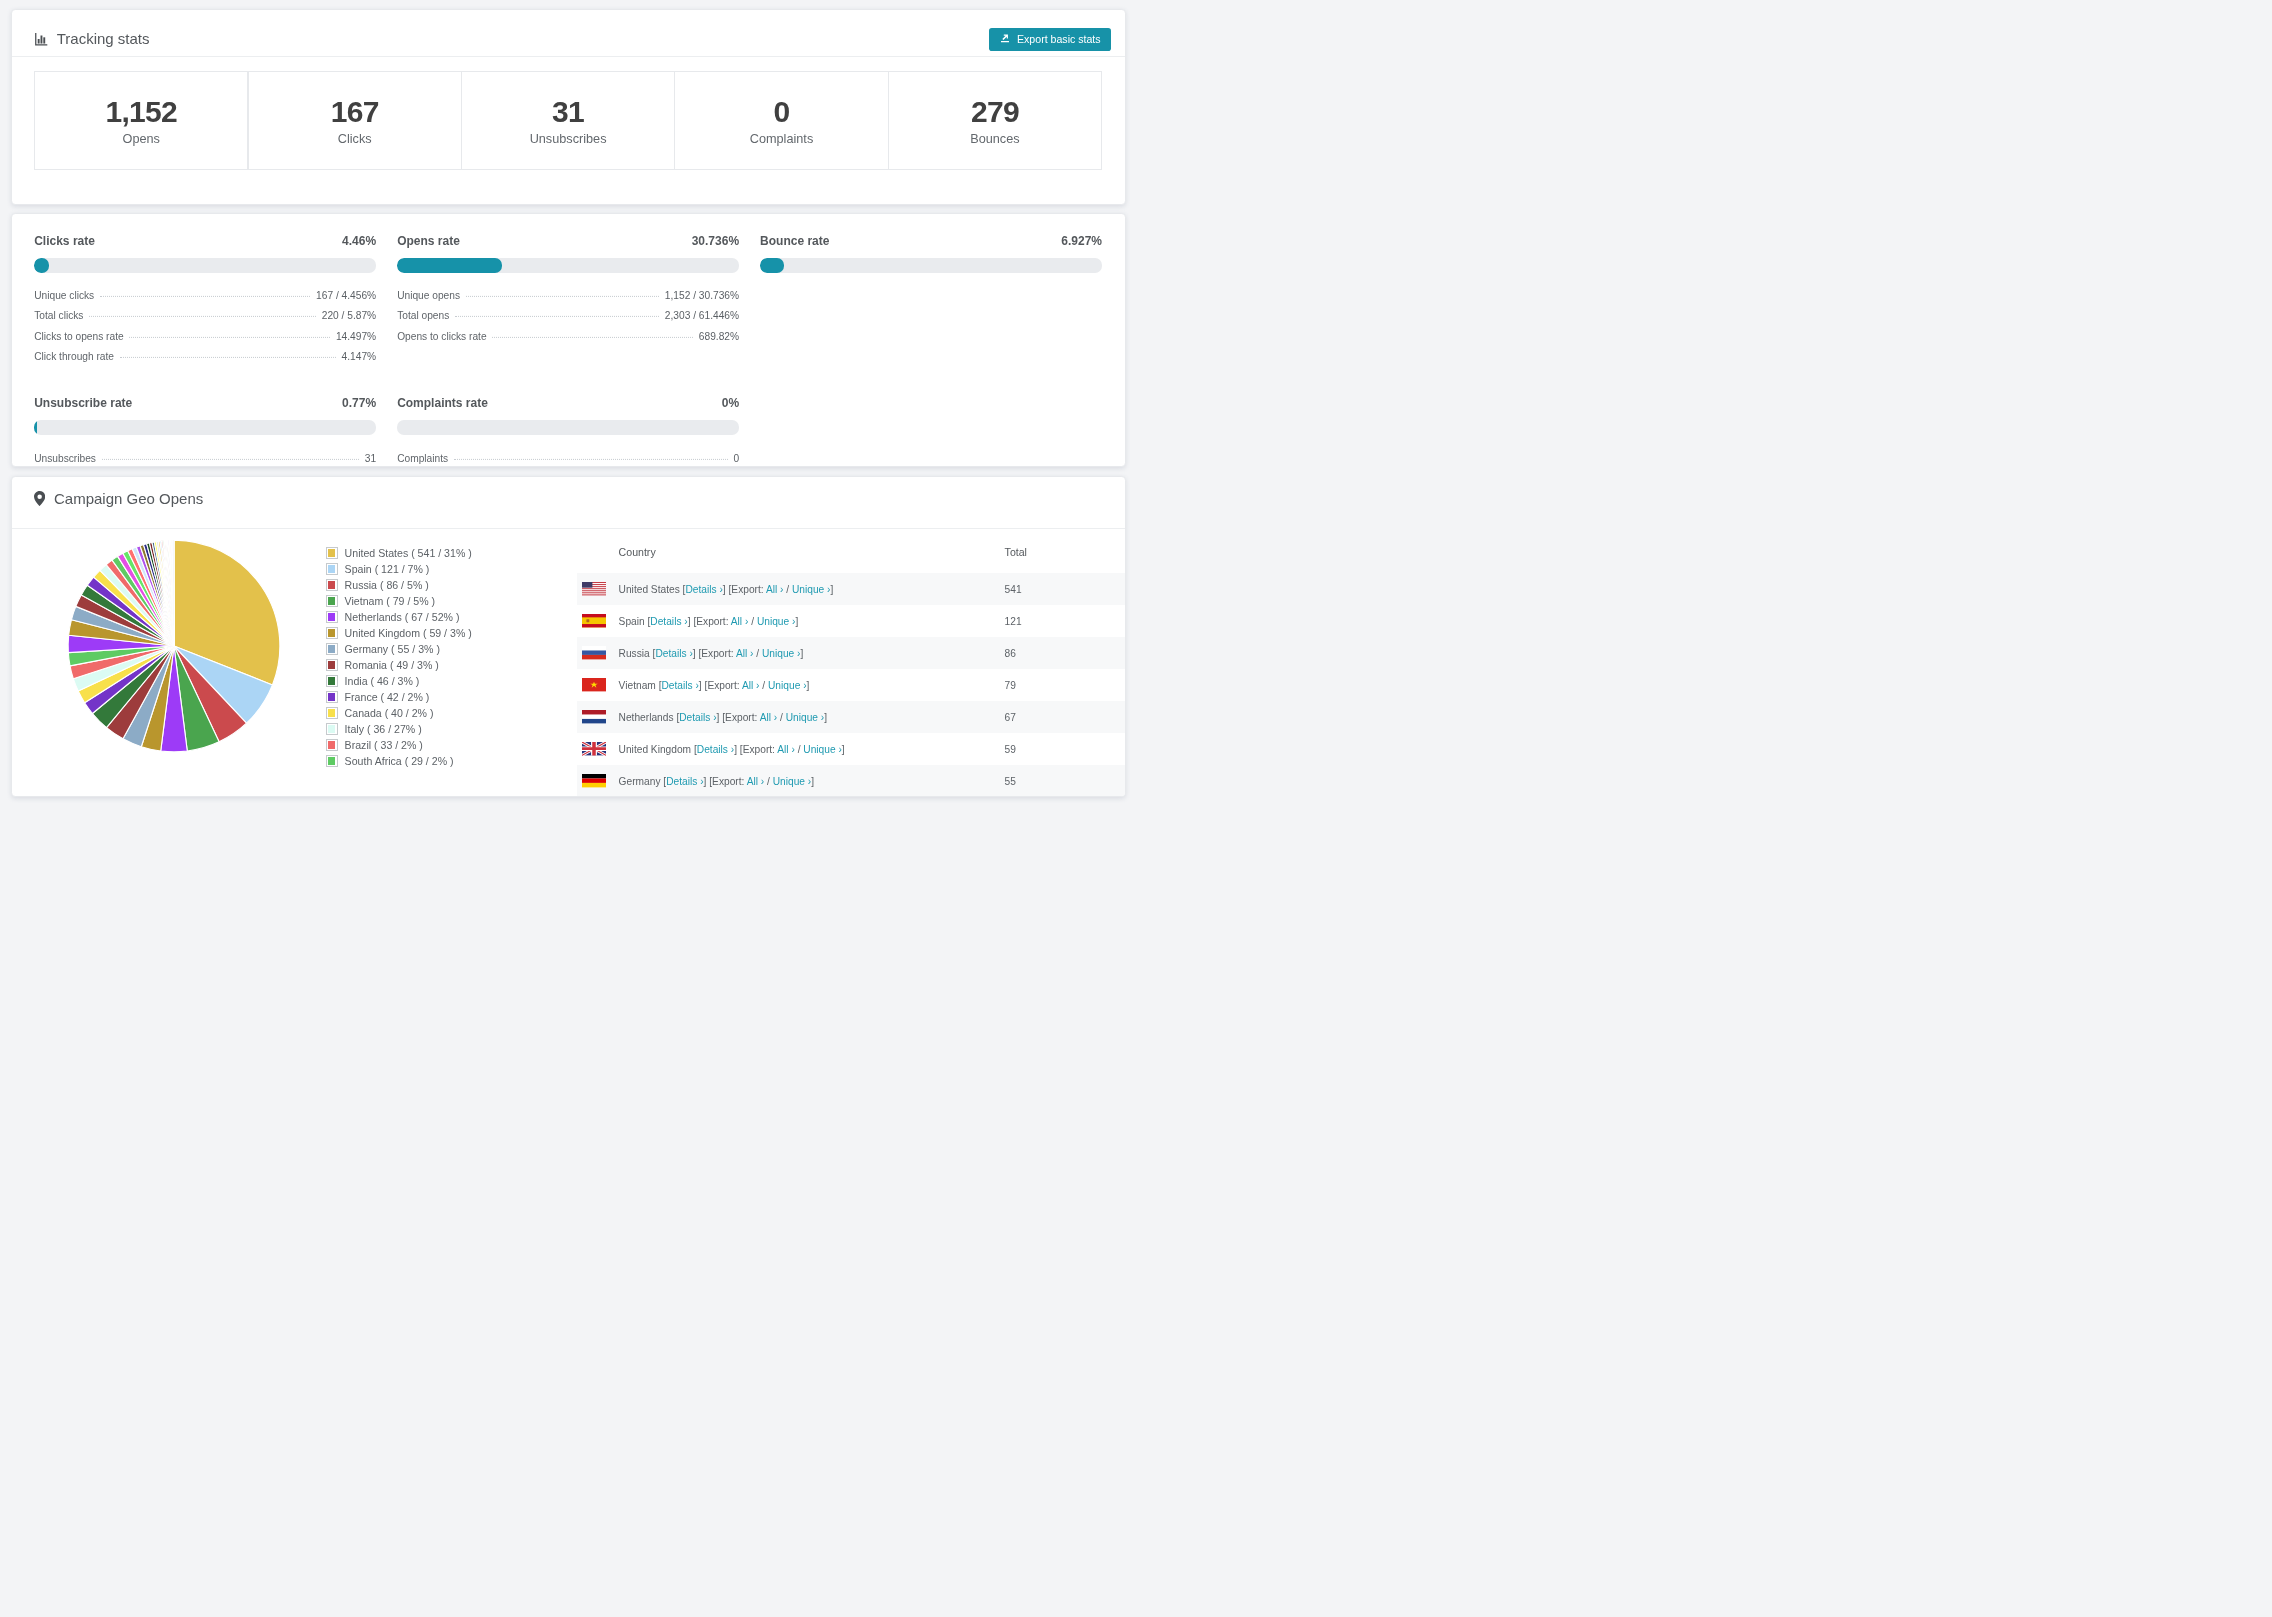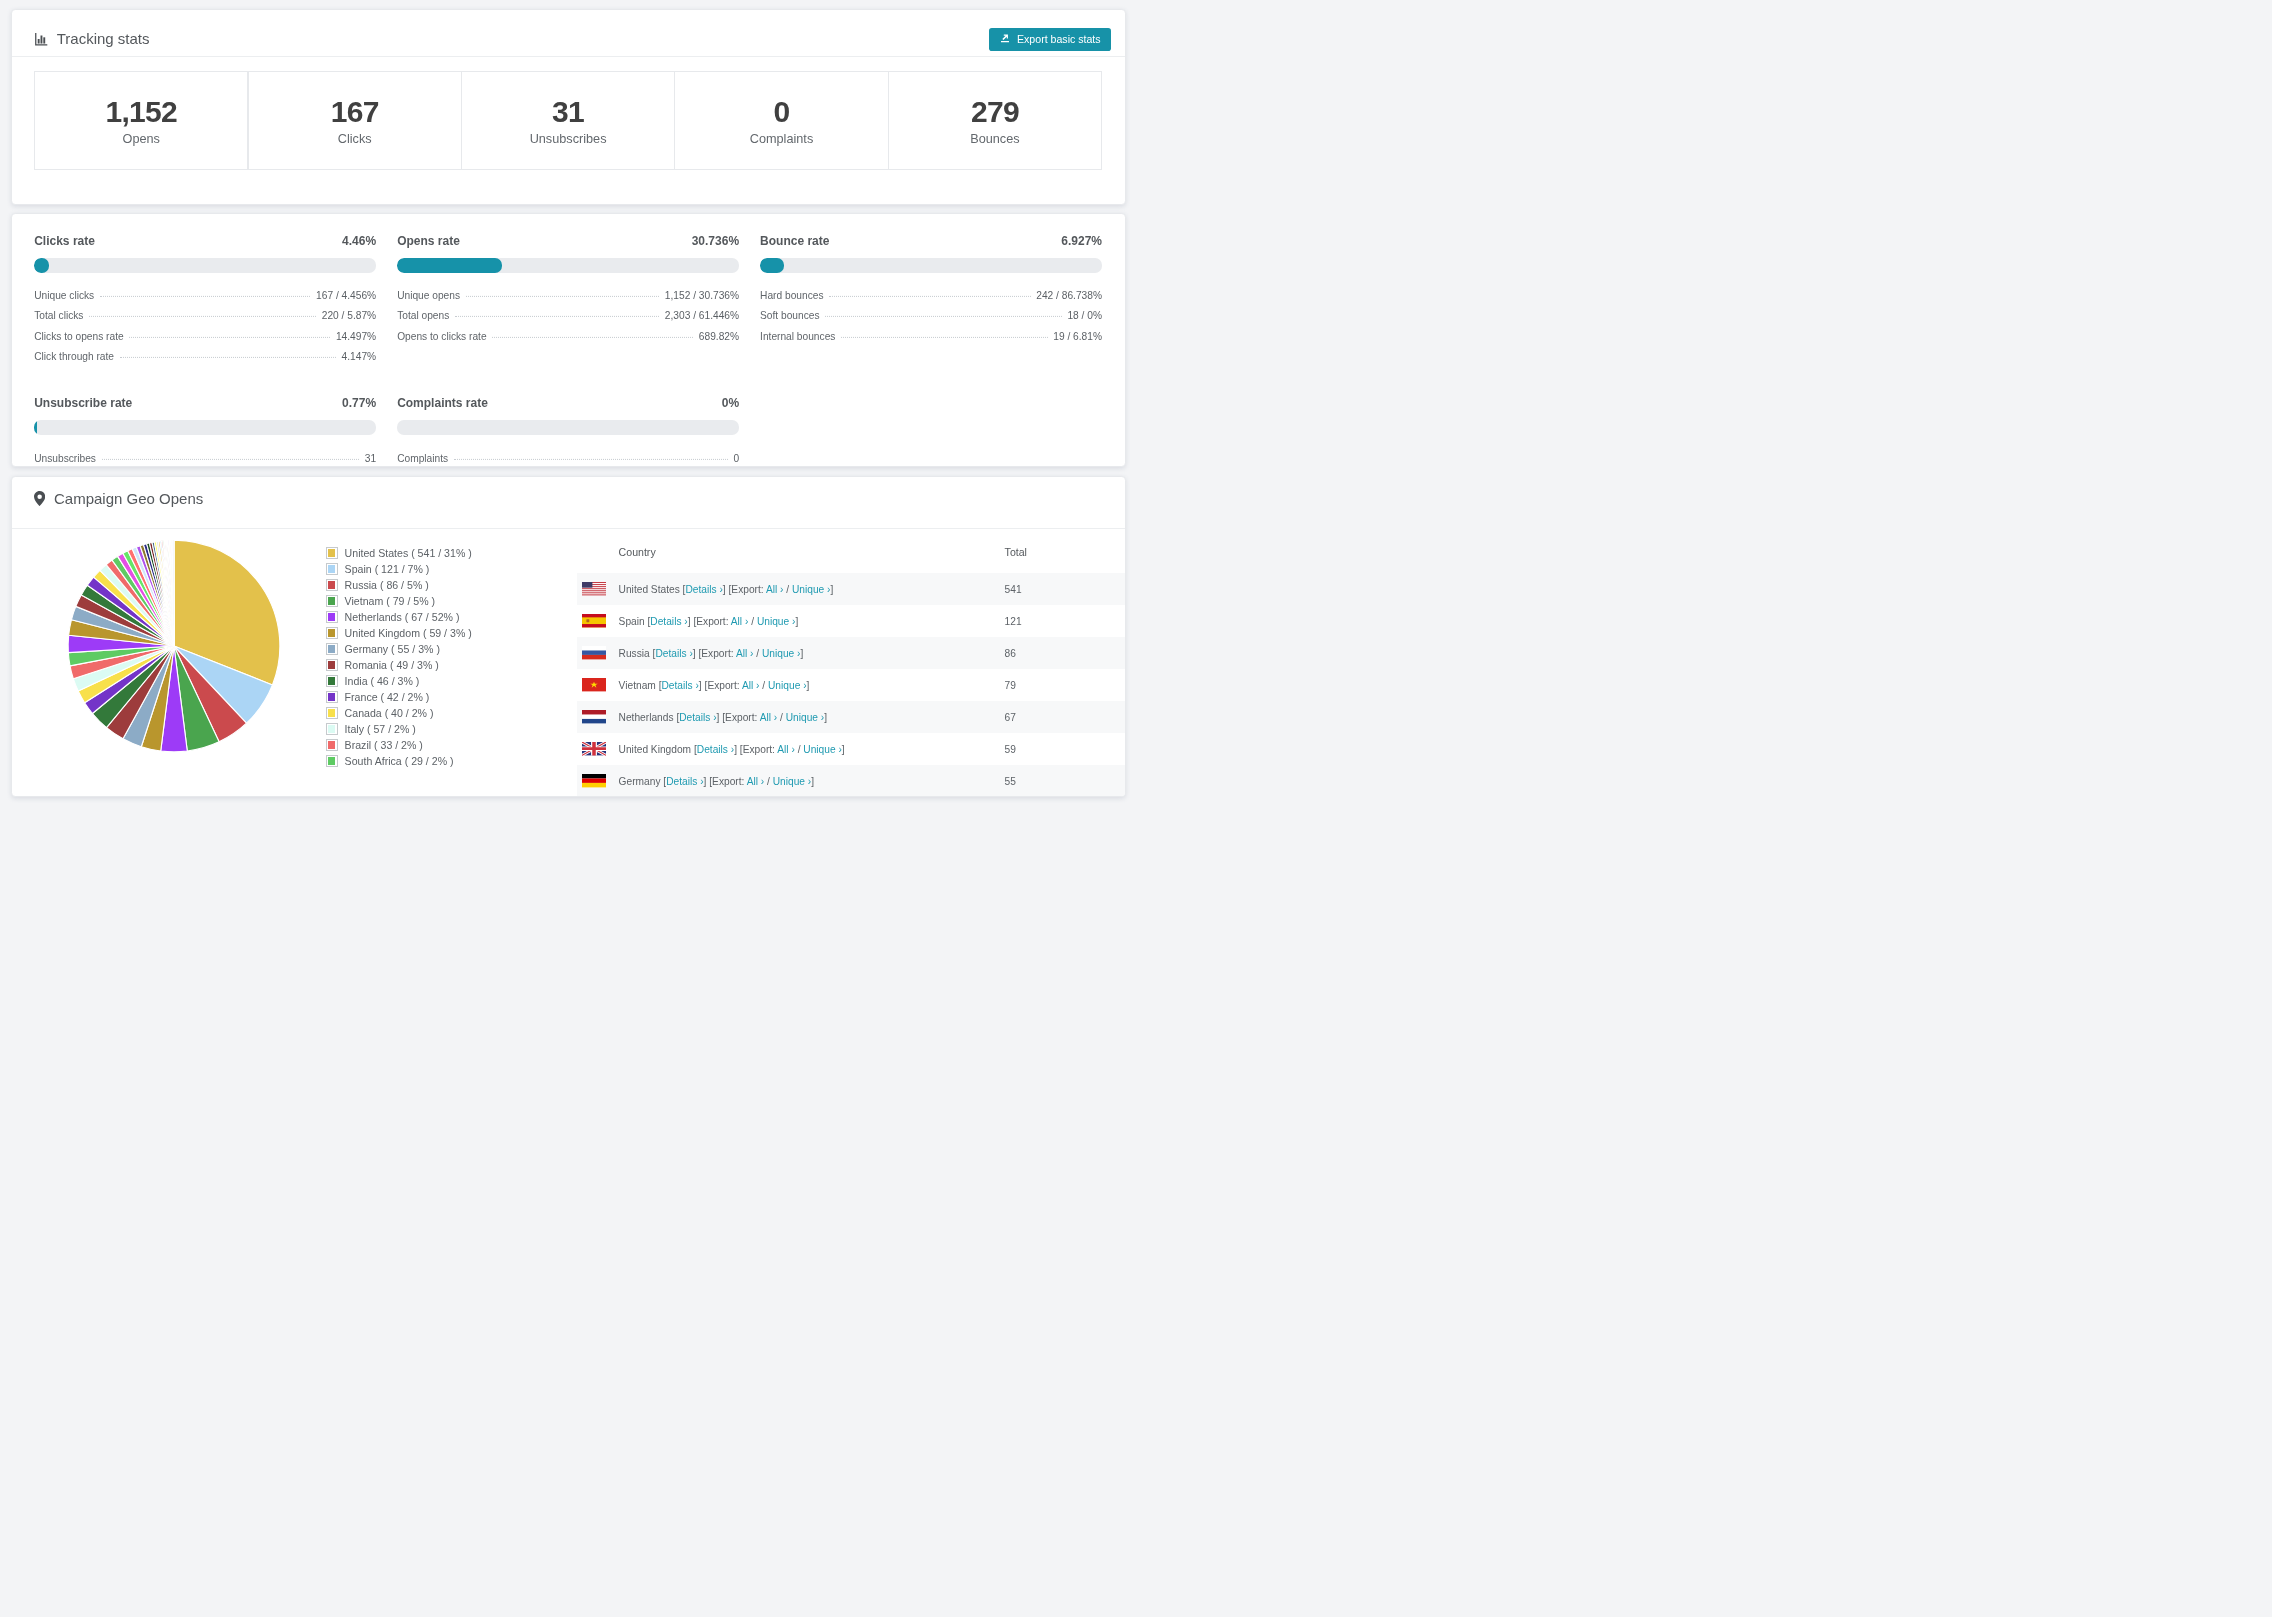--- a/index.html
+++ b/index.html
@@ -189,37 +189,20 @@
           </div>
         </div>
       </div>
       <div class="rate-group">
         <div class="rate-head">
           <span>Bounce rate</span>
           <span>6.927%</span>
         </div>
         <div class="bar">
           <div class="bar-fill" style="width:6.927%"></div>
-        </div>
-        <div class="rate-rows">
-          <div class="rate-row">
-            <span>Hard bounces</span>
-            <span class="leader"></span>
-            <span class="rr-val">242 / 86.738%</span>
-          </div>
-          <div class="rate-row">
-            <span>Soft bounces</span>
-            <span class="leader"></span>
-            <span class="rr-val">18 / 0%</span>
-          </div>
-          <div class="rate-row">
-            <span>Internal bounces</span>
-            <span class="leader"></span>
-            <span class="rr-val">19 / 6.81%</span>
-          </div>
         </div>
       </div>
       <div class="rate-group">
         <div class="rate-head">
           <span>Unsubscribe rate</span>
           <span>0.77%</span>
         </div>
         <div class="bar">
           <div class="bar-fill" style="width:0.77%"></div>
         </div>
@@ -390,21 +373,21 @@
         <li>
           <span class="swatch">
             <i style="background:#f8e04b"></i>
           </span>
           <span>Canada ( 40 / 2% )</span>
         </li>
         <li>
           <span class="swatch">
             <i style="background:#dbfbf3"></i>
           </span>
-          <span>Italy ( 57 / 2% )</span>
+          <span>Italy ( 36 / 27% )</span>
         </li>
         <li>
           <span class="swatch">
             <i style="background:#f06a6a"></i>
           </span>
           <span>Brazil ( 33 / 2% )</span>
         </li>
         <li>
           <span class="swatch">
             <i style="background:#5ecb63"></i>

